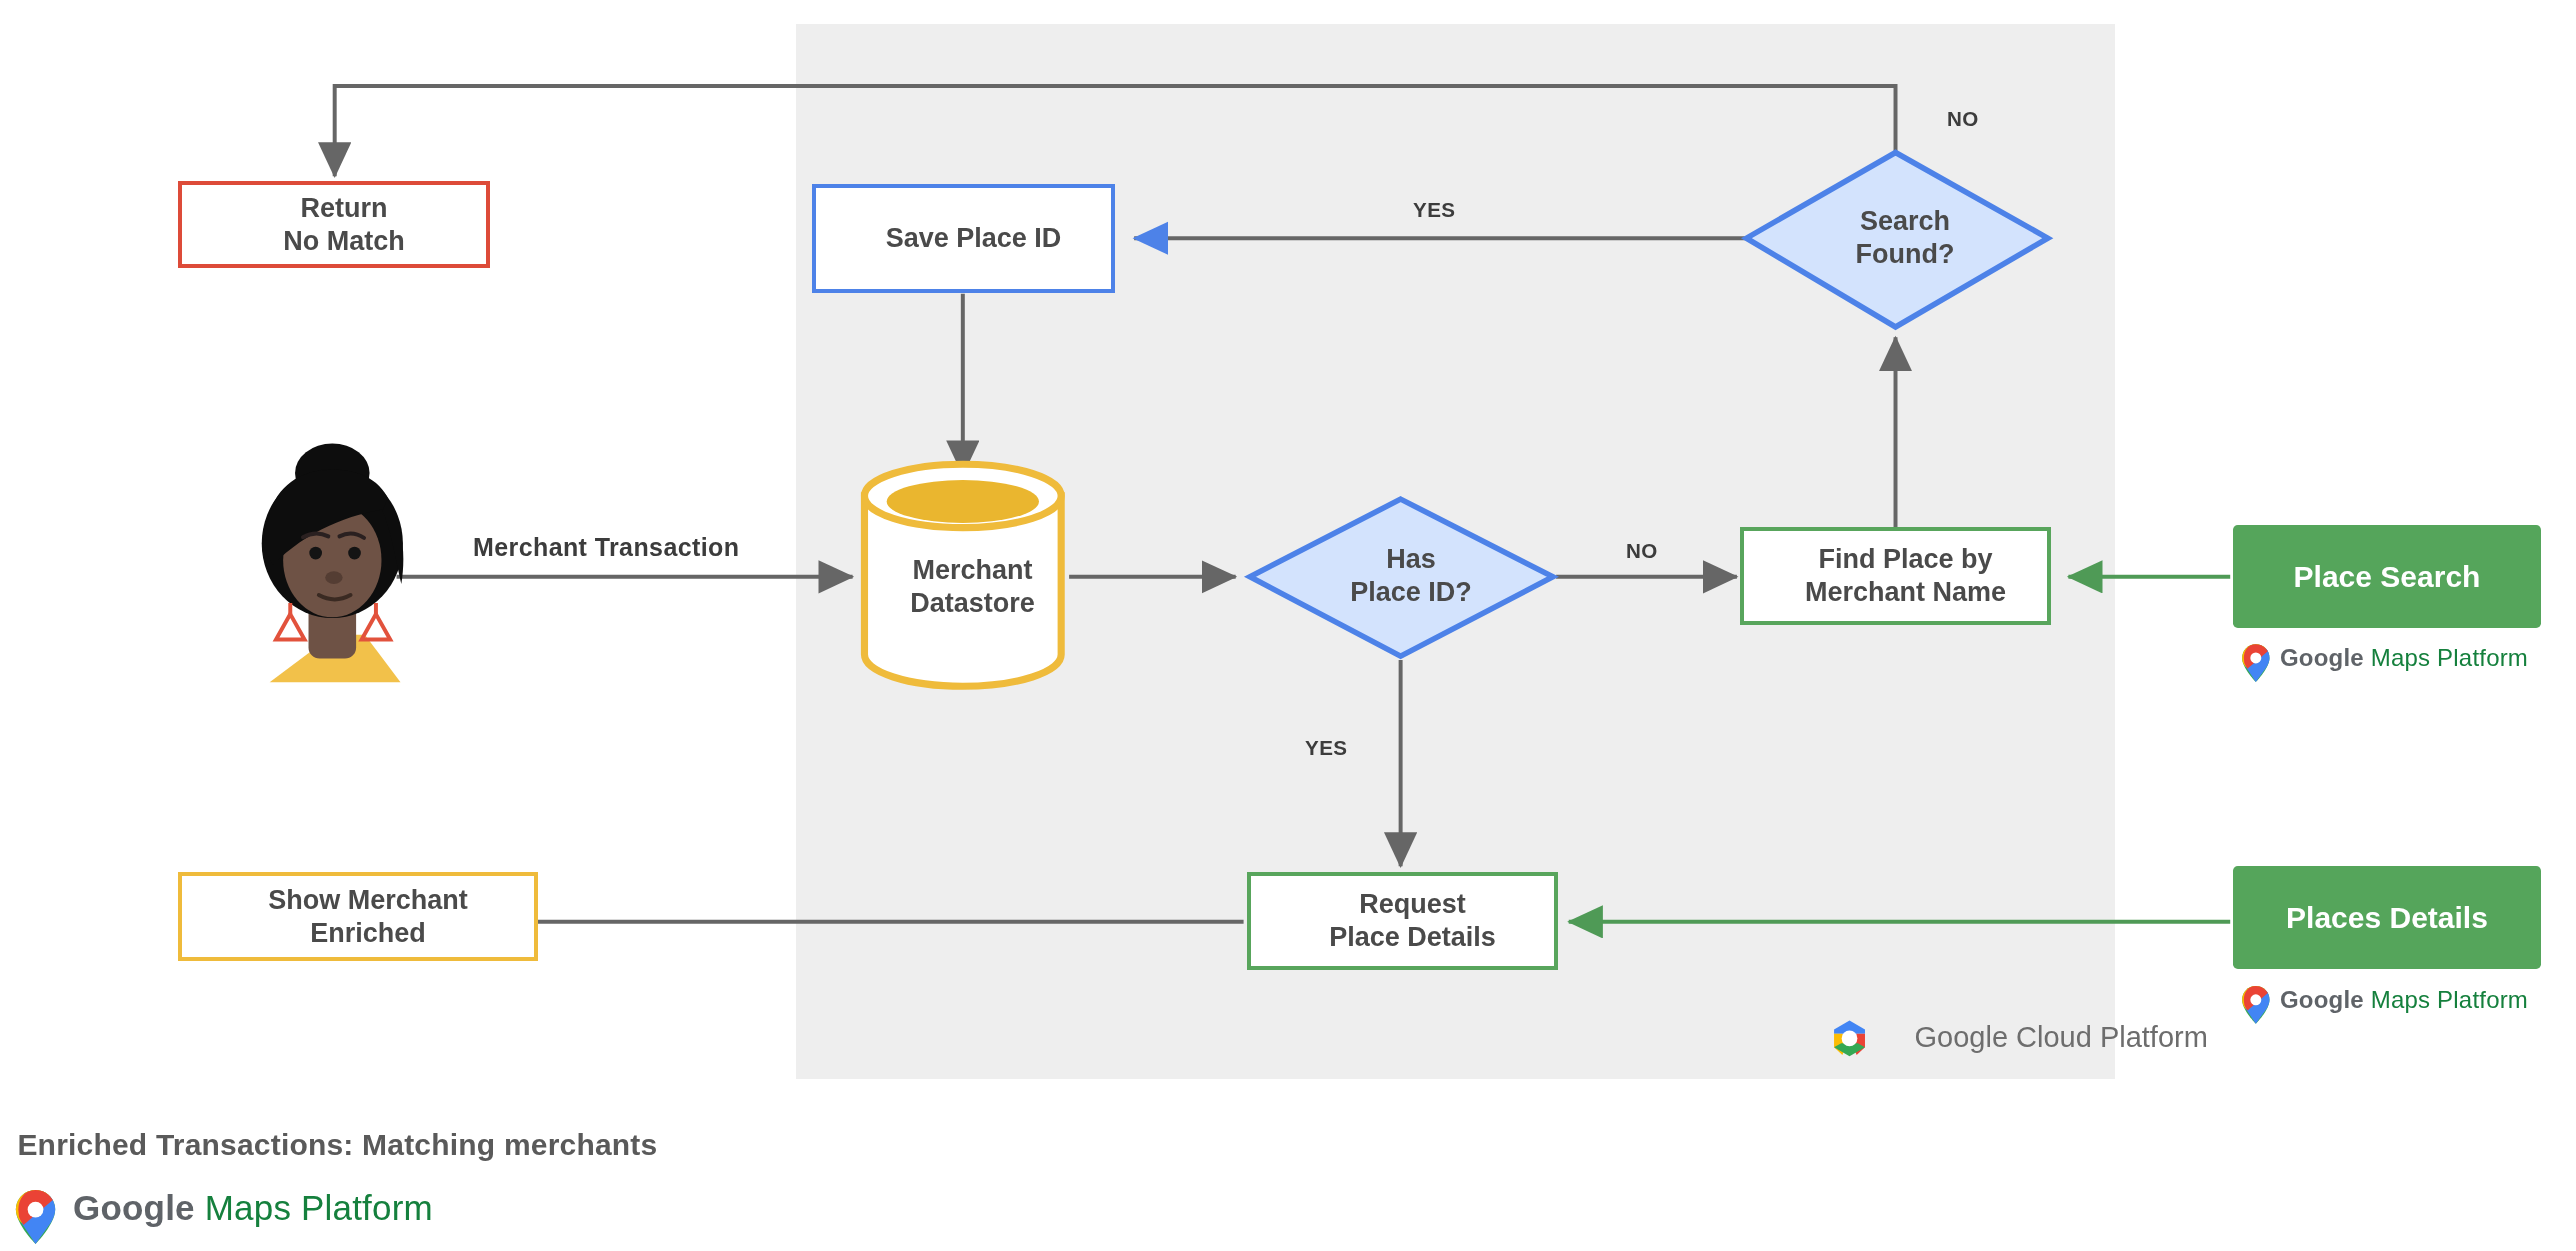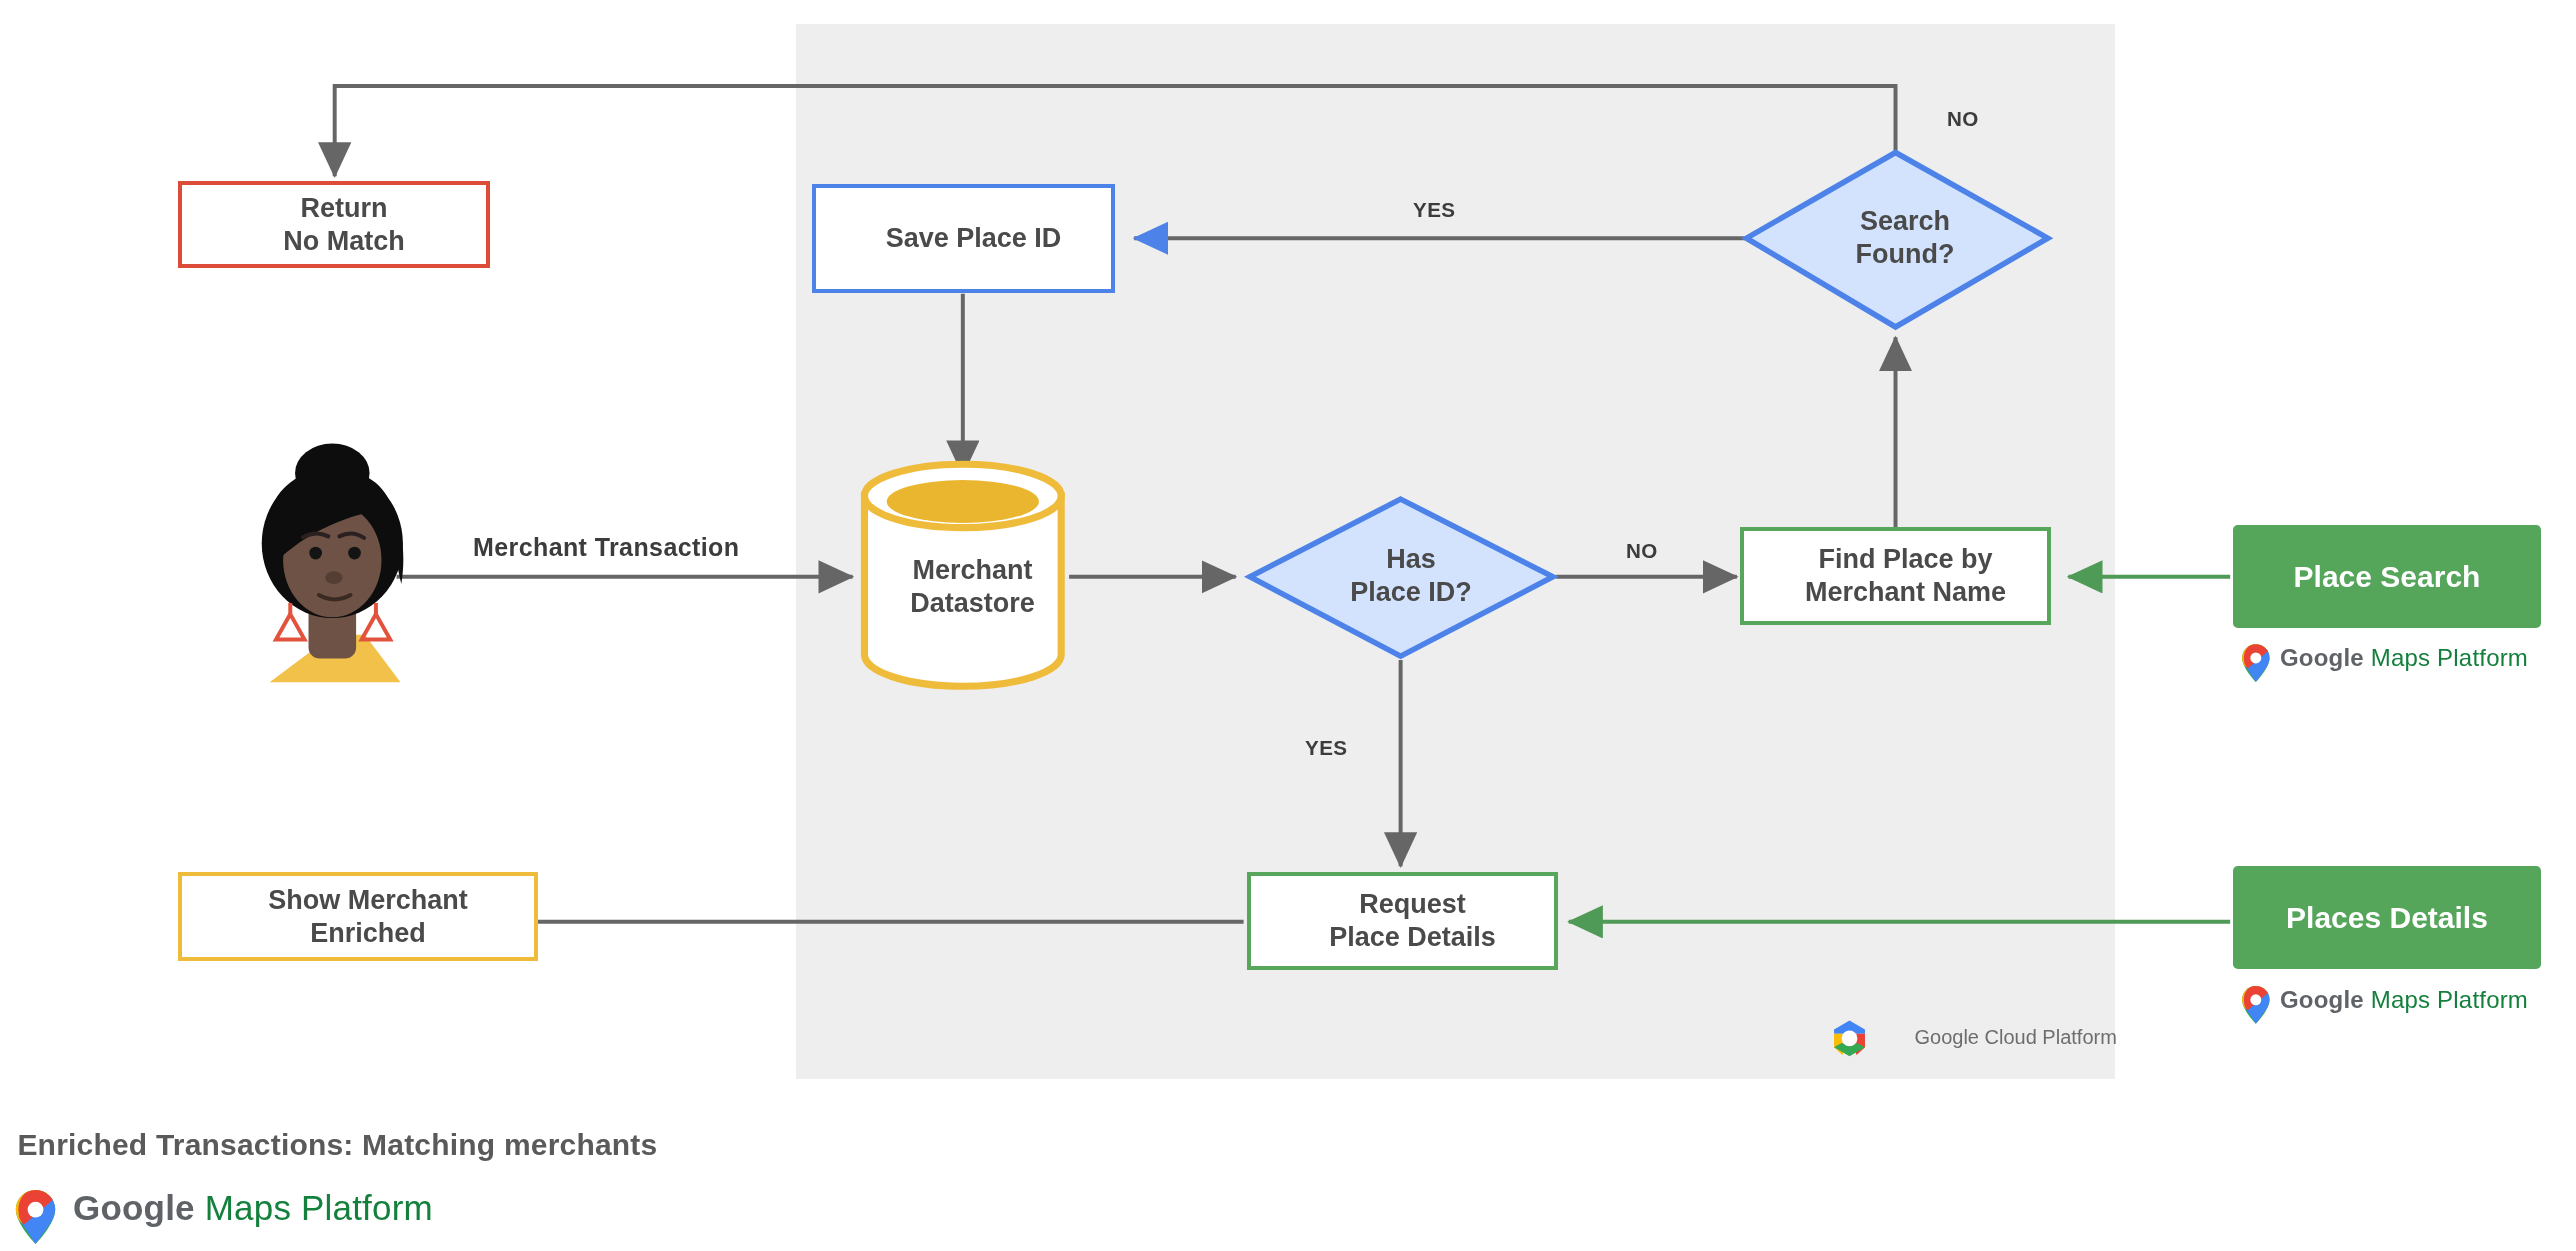--- a/index.html
+++ b/index.html
@@ -94,21 +94,21 @@
   }
   .logo-text {
     font-size: 24px;
     color: #6e6e6e;
     letter-spacing: 0.2px;
   }
   .logo-text .b { font-weight: bold; color: #5f6368; }
   .logo-text .n { font-weight: normal; color: #15803d; }
 
   .gcp-row { position: absolute; display: flex; align-items: center; gap: 9.5px; }
-  .gcp-text { font-size: 20px; color: #6d6d6d; }
+  .gcp-text { font-size: 29px; color: #6d6d6d; }
 
   
   .caption {
     position: absolute;
     font-size: 30px;
     font-weight: bold;
     color: #5a5a5a;
     letter-spacing: 0.2px;
     white-space: nowrap;
   }

